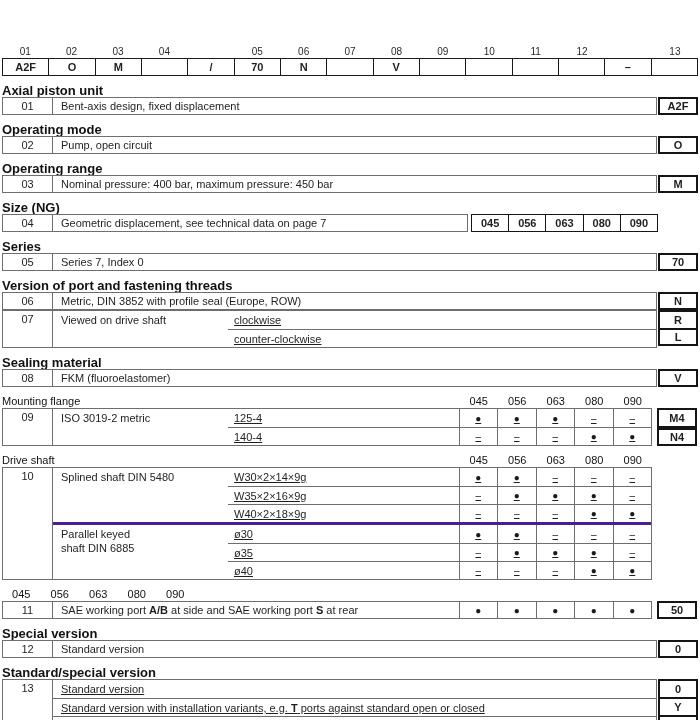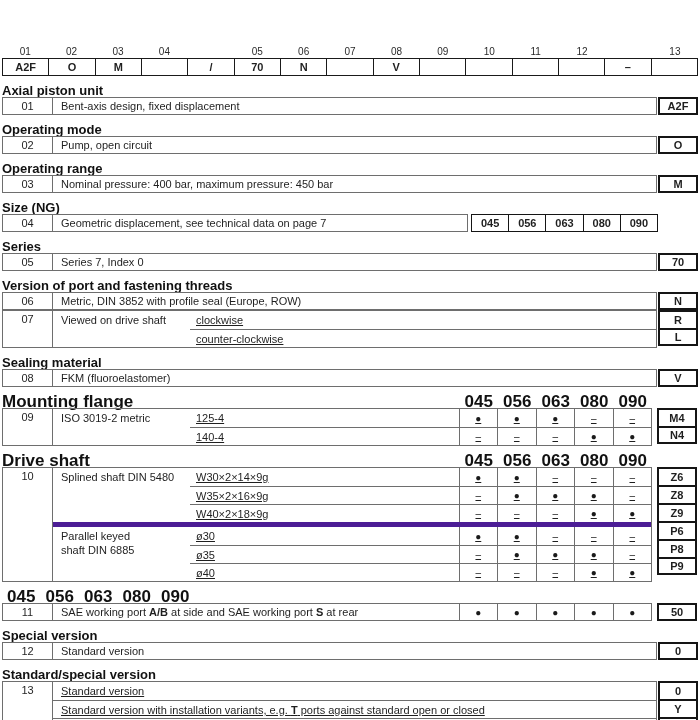--- a/index.html
+++ b/index.html
@@ -8,21 +8,21 @@
 
   
   .nums-row { display:flex; margin:2px 2px 0 2px; height:12px; }
   .nr-cell { flex:1; text-align:center; font-size:10px; color:#2a2a2a; line-height:12px; }
   .code-strip { display:flex; margin:0 2px; height:18px; border:1.5px solid #1a1a1a; box-sizing:border-box; }
   .cs-cell { flex:1; border-left:1.5px solid #1a1a1a; display:flex; align-items:center; justify-content:center; font-weight:bold; }
   .cs-cell:first-child { border-left:none; }
 
   
   .sec-head { margin:8px 0 0 2px; height:13px; line-height:13px; font-weight:bold; font-size:13px; color:#111; }
-  .sec-head-av { display:flex; margin:8px 0 0 2px; height:13px; line-height:13px; font-weight:bold; font-size:17px; color:#111; }
+  .sec-head-av { display:flex; margin:8px 0 0 2px; height:13px; line-height:13px; font-weight:normal; font-size:11px; color:#111; }
   .sh-title { flex:1; }
   .sh-col { width:38.5px; text-align:center; }
   .sh-tail { width:48px; }
 
   
   .row { display:flex; margin-left:2px; height:18px; }
   .row-main { display:flex; border:1px solid #6e6e6e; box-sizing:border-box; width:655px; background:#fff; }
   .row-main.short { width:466px; }
   .row-num { width:50px; border-right:1px solid #6e6e6e; display:flex; align-items:center; justify-content:center; box-sizing:border-box; }
   .row-desc { flex:1; display:flex; align-items:center; padding-left:8px; box-sizing:border-box; }
@@ -33,32 +33,32 @@
   .size-strip { display:flex; width:187px; margin-left:3px; border:1.5px solid #151515; box-sizing:border-box; }
   .size-cell { flex:1; border-left:1.5px solid #151515; display:flex; align-items:center; justify-content:center; font-weight:bold; }
   .size-cell:first-child { border-left:none; }
 
   
   .group-row { display:flex; margin-left:2px; }
   .group { display:flex; border:1px solid #6e6e6e; box-sizing:border-box; width:655px; }
   .group.w-avail { width:650px; }
   .g-num { width:50px; border-right:1px solid #6e6e6e; box-sizing:border-box; text-align:center; padding-top:2px; }
   .g-body { flex:1; display:flex; flex-direction:column; }
-  .g-half { display:flex; }
-  .g-half + .g-half { border-top:5px solid #4c1d95; }
+  .g-half { display:flex;gap:38px; }
+  .g-half + .g-half { border-top:3px solid #4c1d95; }
   .g-desc { width:137px; padding:2px 0 0 8px; box-sizing:border-box; line-height:14px; }
   .g-rows { flex:1; display:flex; flex-direction:column; }
   .g-row { display:flex; height:18px; box-sizing:border-box;text-decoration:underline; }
   .g-rows .g-row:not(:first-child) { border-top:1px solid #6e6e6e; }
   .g-label { flex:1; display:flex; align-items:center; padding-left:6px; box-sizing:border-box; }
   .g-label.pad8 { padding-left:8px; }
   .av-cell { width:38.5px; border-left:1px solid #6e6e6e; box-sizing:border-box;
              display:flex; align-items:center; justify-content:center; font-size:10px; color:#1a1a1a; }
   .codestack { display:flex; flex-direction:column; margin-left:1px; }
-  .codestack.gap5 { margin-left:5px; }
+  .codestack.gap5 { margin-left:5px;justify-content:space-between; }
   .codestack .codebox { margin-left:0; height:20px; margin-top:-2px; }
   .codestack .codebox:first-child { margin-top:0; }
   .codestack .codebox:last-child { height:18px; }
 
   
   .legend { display:flex; align-items:center; margin:7px 0 0 4px; height:12px; }
   .lg-dot { font-size:9px; margin-right:8px; }
   .lg-eq { margin-right:10px; }
   .lg-dash { margin-left:46px; margin-right:8px; }
   b { font-weight:bold; }
@@ -307,28 +307,20 @@
               <div class="av-cell">–</div>
               <div class="av-cell">–</div>
               <div class="av-cell">–</div>
               <div class="av-cell">●</div>
               <div class="av-cell">●</div>
             </div>
           </div>
         </div>
       </div>
     </div>
-    <div class="codestack gap5">
-      <div class="codebox">Z6</div>
-      <div class="codebox">Z8</div>
-      <div class="codebox">Z9</div>
-      <div class="codebox">P6</div>
-      <div class="codebox">P8</div>
-      <div class="codebox">P9</div>
-    </div>
   </div>
 
   <div class="sec-head-av">
     <div class="sh-col">045</div>
     <div class="sh-col">056</div>
     <div class="sh-col">063</div>
     <div class="sh-col">080</div>
     <div class="sh-col">090</div>
     <div class="sh-tail"></div>
   </div>

